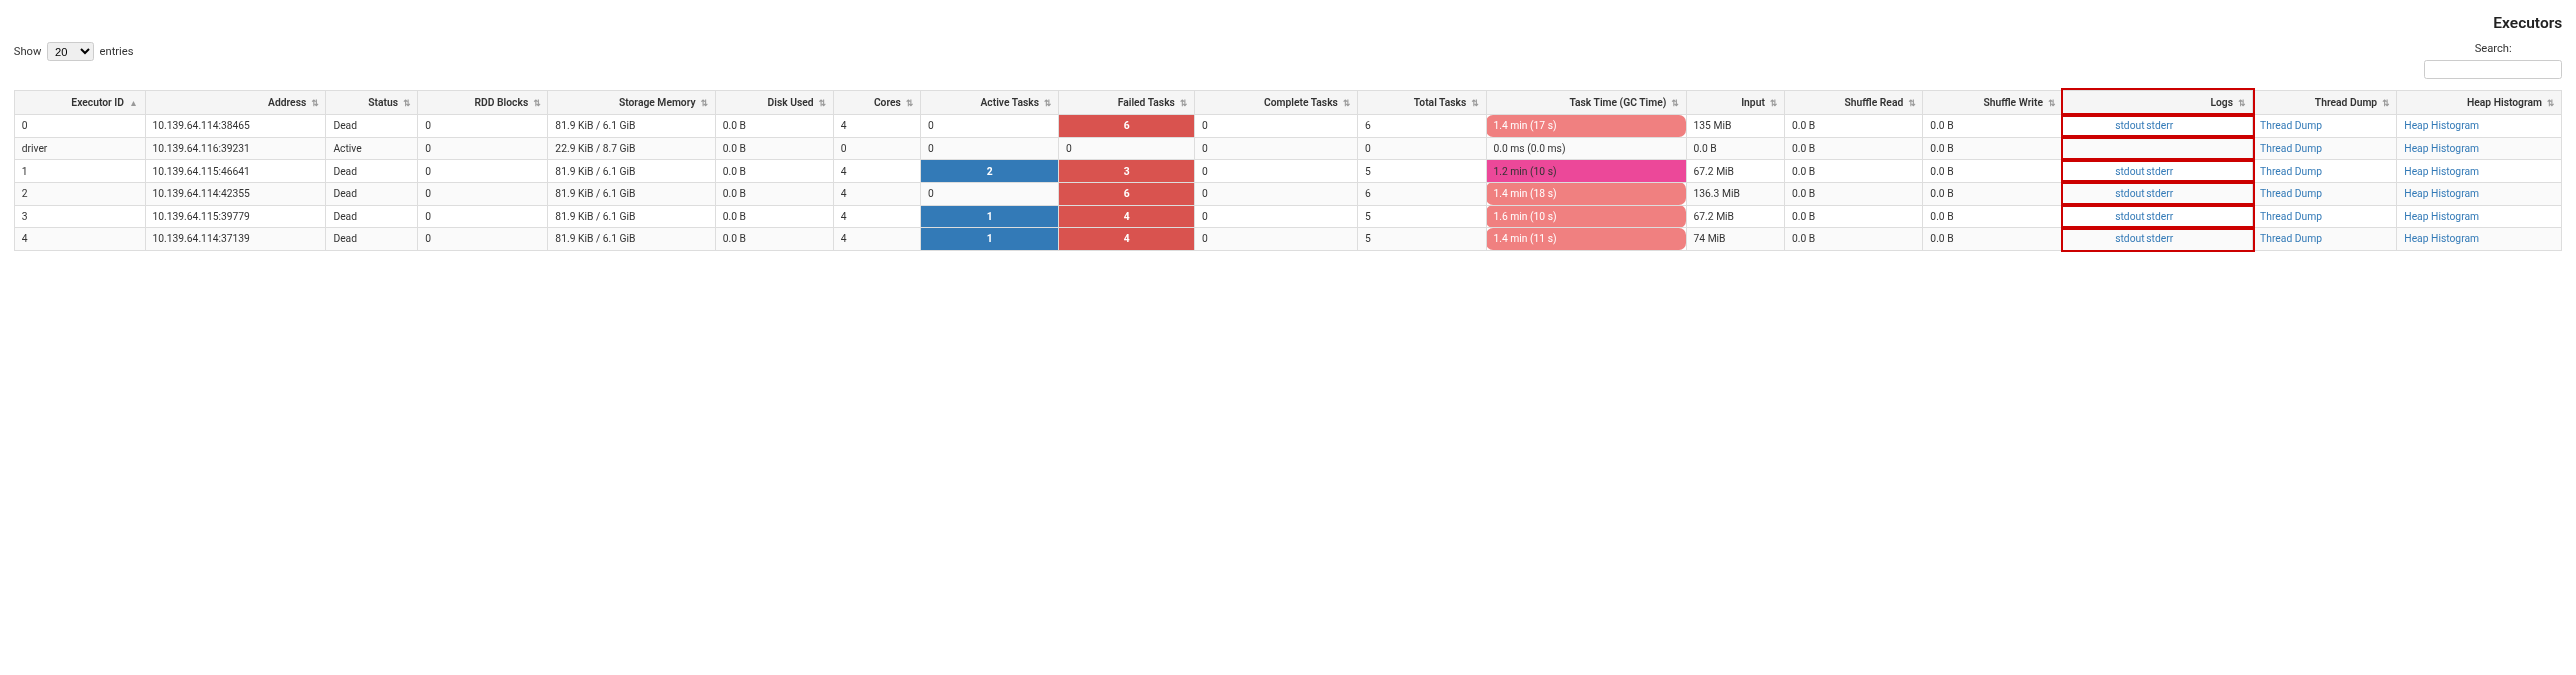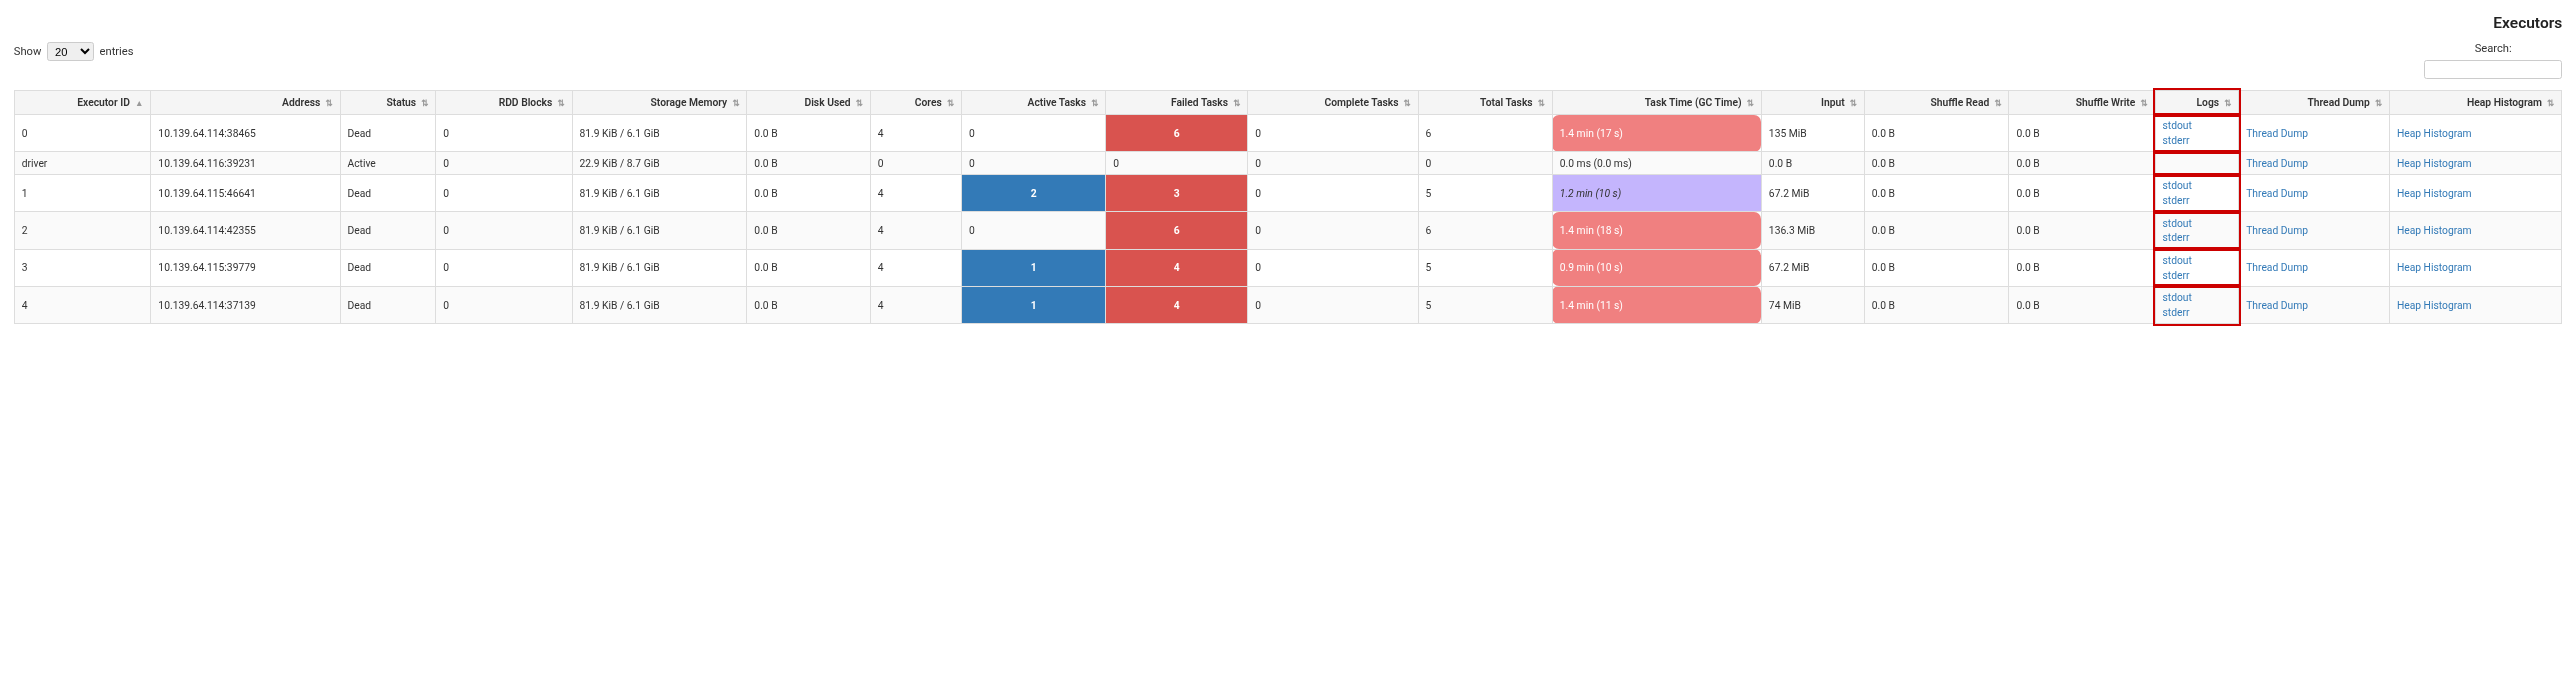--- a/index.html
+++ b/index.html
@@ -84,38 +84,38 @@
       font-weight: bold;
       text-align: center;
     }
     .cell-blue {
       background-color: #337ab7;
       color: #fff;
       font-weight: bold;
       text-align: center;
     }
     .cell-pink {
-      background-color: #c4b5fd;
+      background-color: #ec4899;
       color: #333;
-      font-style: italic;
     }
     .cell-salmon {
       background-color: #f08080;
       color: #fff;
       border-radius: 7px;
     }
     .link-blue {
       color: #337ab7;
       text-decoration: none;
       cursor: pointer;
     }
     .logs-col {
       display: flex;
-      flex-direction: column;
+      flex-direction: row;
       gap: 1.7px;
+      margin-left: 45px;
     }
   </style>
 </head>
 <body>
 
 <h2>Executors</h2>
 
 <div class="toolbar">
   <div class="show-entries">
     <span>Show</span>
@@ -257,21 +257,21 @@
         <td><span>10.139.64.115:39779</span></td>
         <td><span>Dead</span></td>
         <td><span>0</span></td>
         <td><span>81.9 KiB / 6.1 GiB</span></td>
         <td><span>0.0 B</span></td>
         <td><span>4</span></td>
         <td class="cell-blue"><span>1</span></td>
         <td class="cell-red"><span>4</span></td>
         <td><span>0</span></td>
         <td><span>5</span></td>
-        <td class="cell-salmon"><span>0.9 min (10 s)</span></td>
+        <td class="cell-salmon"><span>1.6 min (10 s)</span></td>
         <td><span>67.2 MiB</span></td>
         <td><span>0.0 B</span></td>
         <td><span>0.0 B</span></td>
         <td style="outline: rgb(204, 0, 0) solid 2.6px; outline-offset: -0.9px;">
           <div class="logs-col">
             <a class="link-blue">stdout</a>
             <a class="link-blue">stderr</a>
           </div>
         </td>
         <td><a class="link-blue">Thread Dump</a></td>

